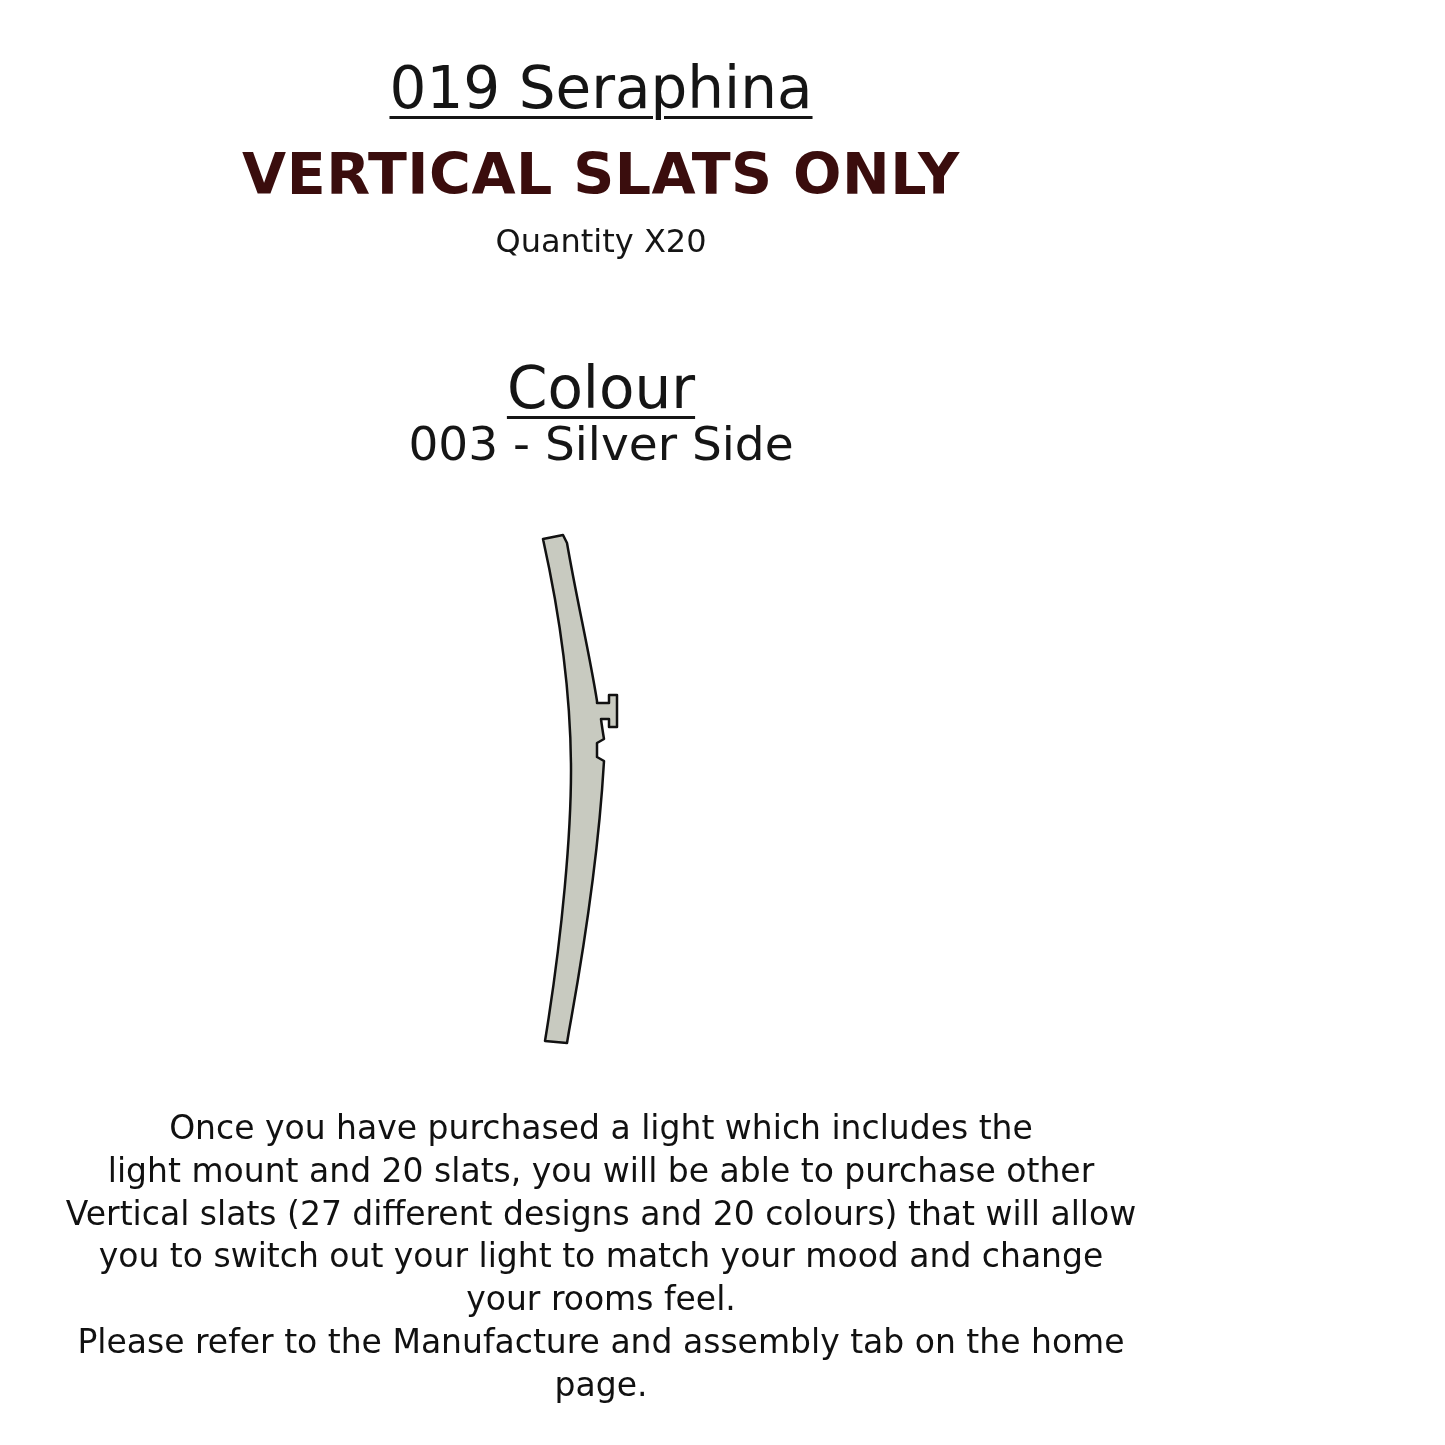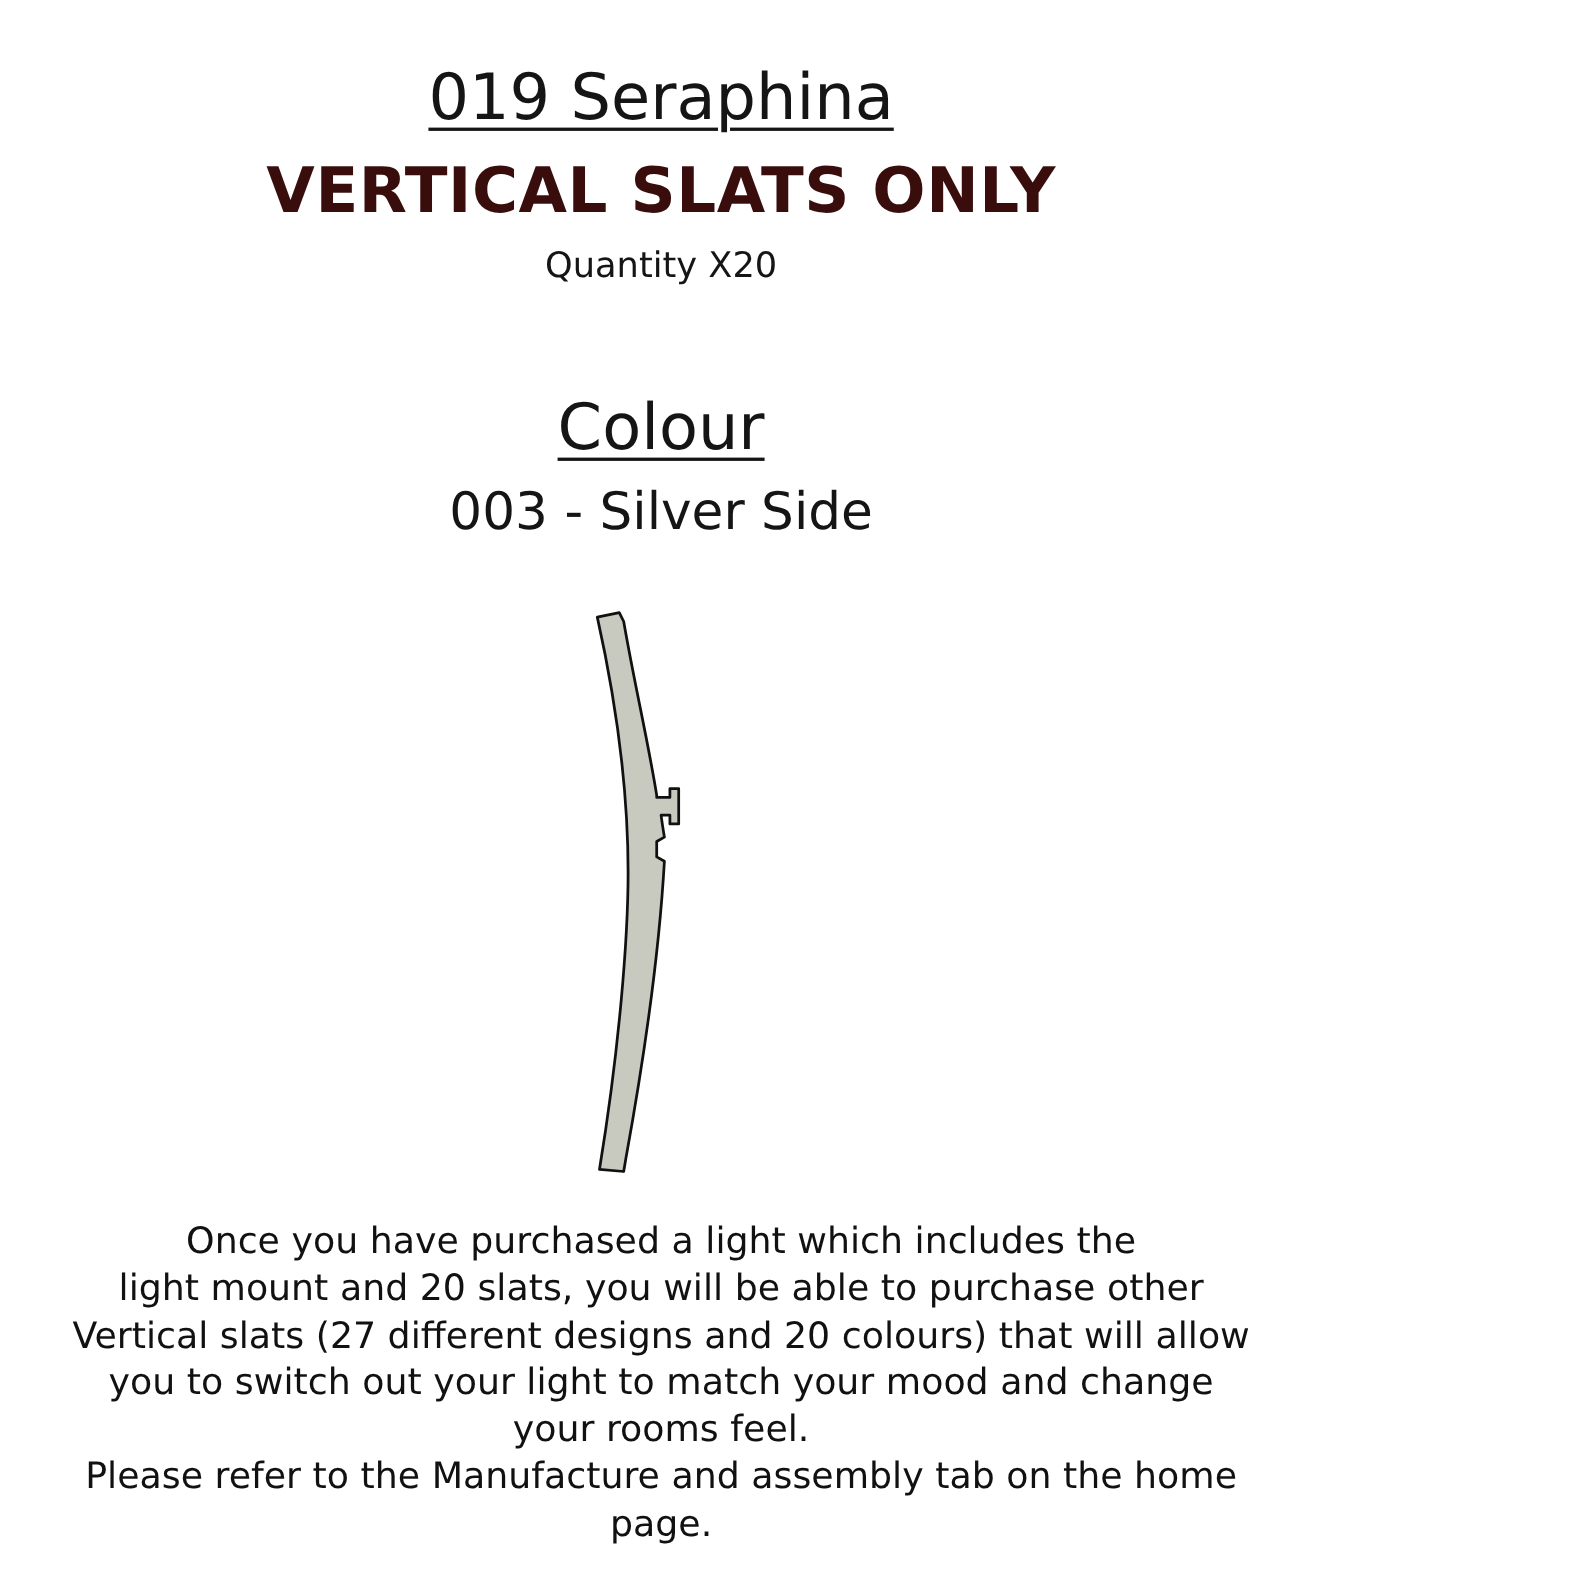--- a/index.html
+++ b/index.html
@@ -58,21 +58,20 @@
     font-size: 58px;
     line-height: 1.05;
     font-weight: 400;
     color: #151515;
     text-decoration: underline;
     text-underline-offset: 8px;
     text-decoration-thickness: 3px;
   }
 
   .colour-value {
-    margin-top: 22px;
     font-size: 47px;
     line-height: 1.05;
     font-weight: 400;
     color: #151515;
   }
 
   .figure {
     margin-top: 62px;
     width: 1445px;
     height: 540px;

